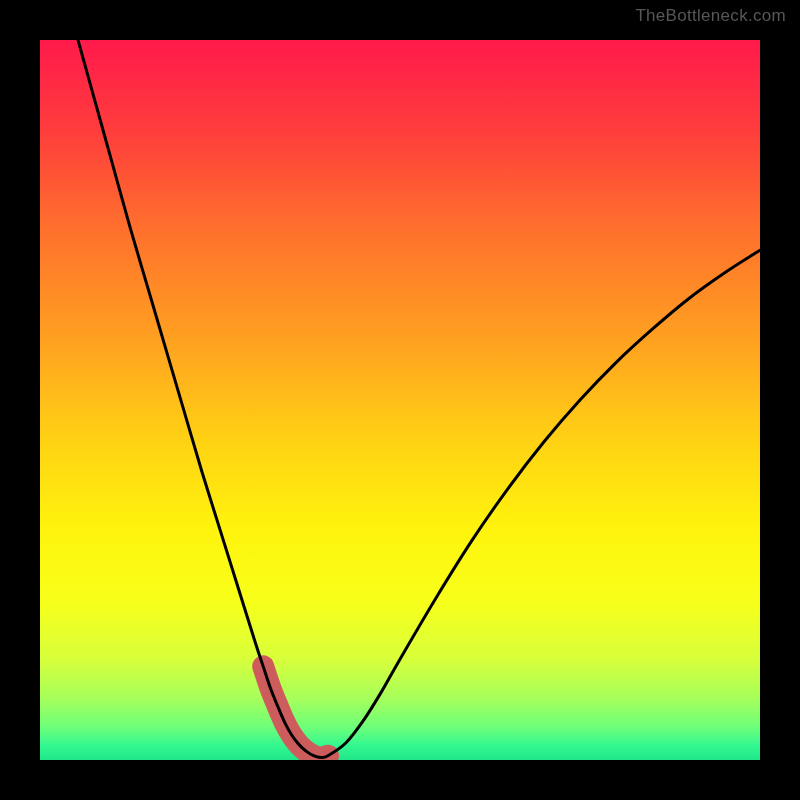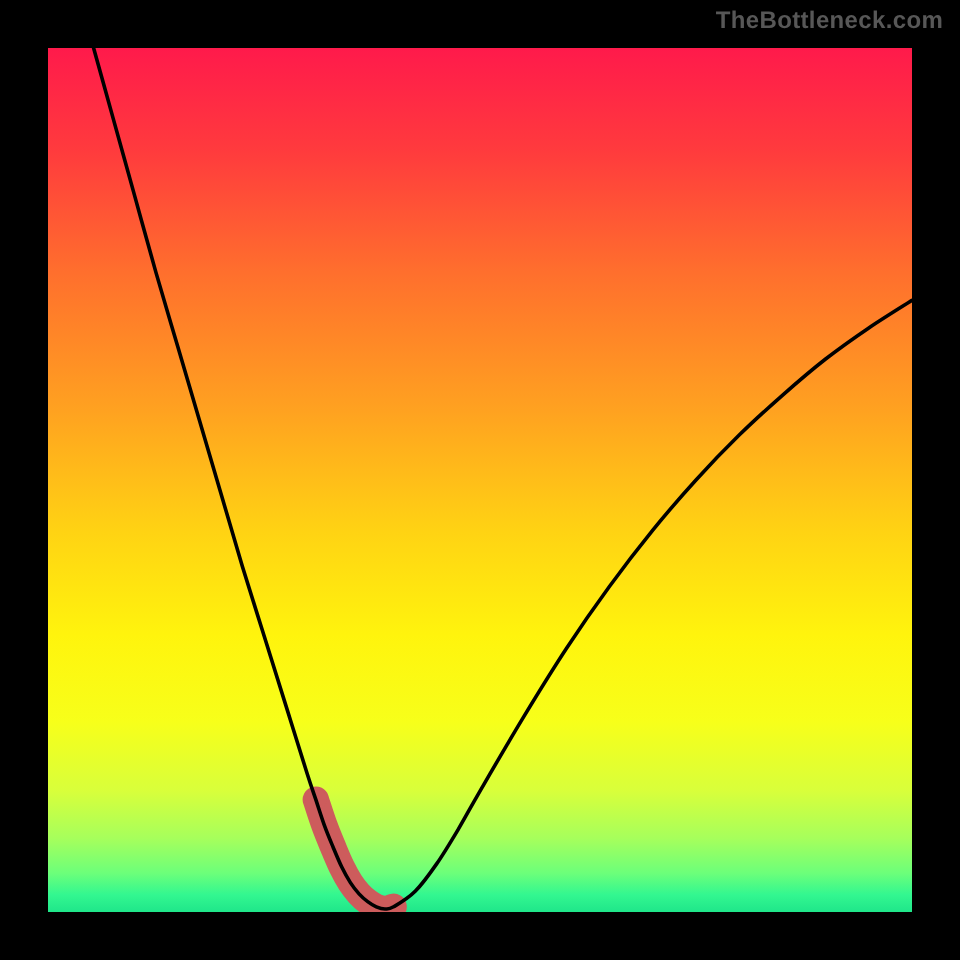--- a/index.html
+++ b/index.html
@@ -23,22 +23,22 @@
     top: 40px;
     width: 720px;
     height: 720px;
     overflow: visible;
   }
   .watermark {
     position: absolute;
     top: 6px;
     right: 14px;
     color: #575757;
-    font-size: 20px;
-    font-weight: 700;
+    font-size: 17px;
+    font-weight: 400;
     letter-spacing: 0.3px;
     user-select: none;
     pointer-events: none;
   }
   svg { display: block; }
 </style>
 </head>
 <body>
 
 <div class="frame">

